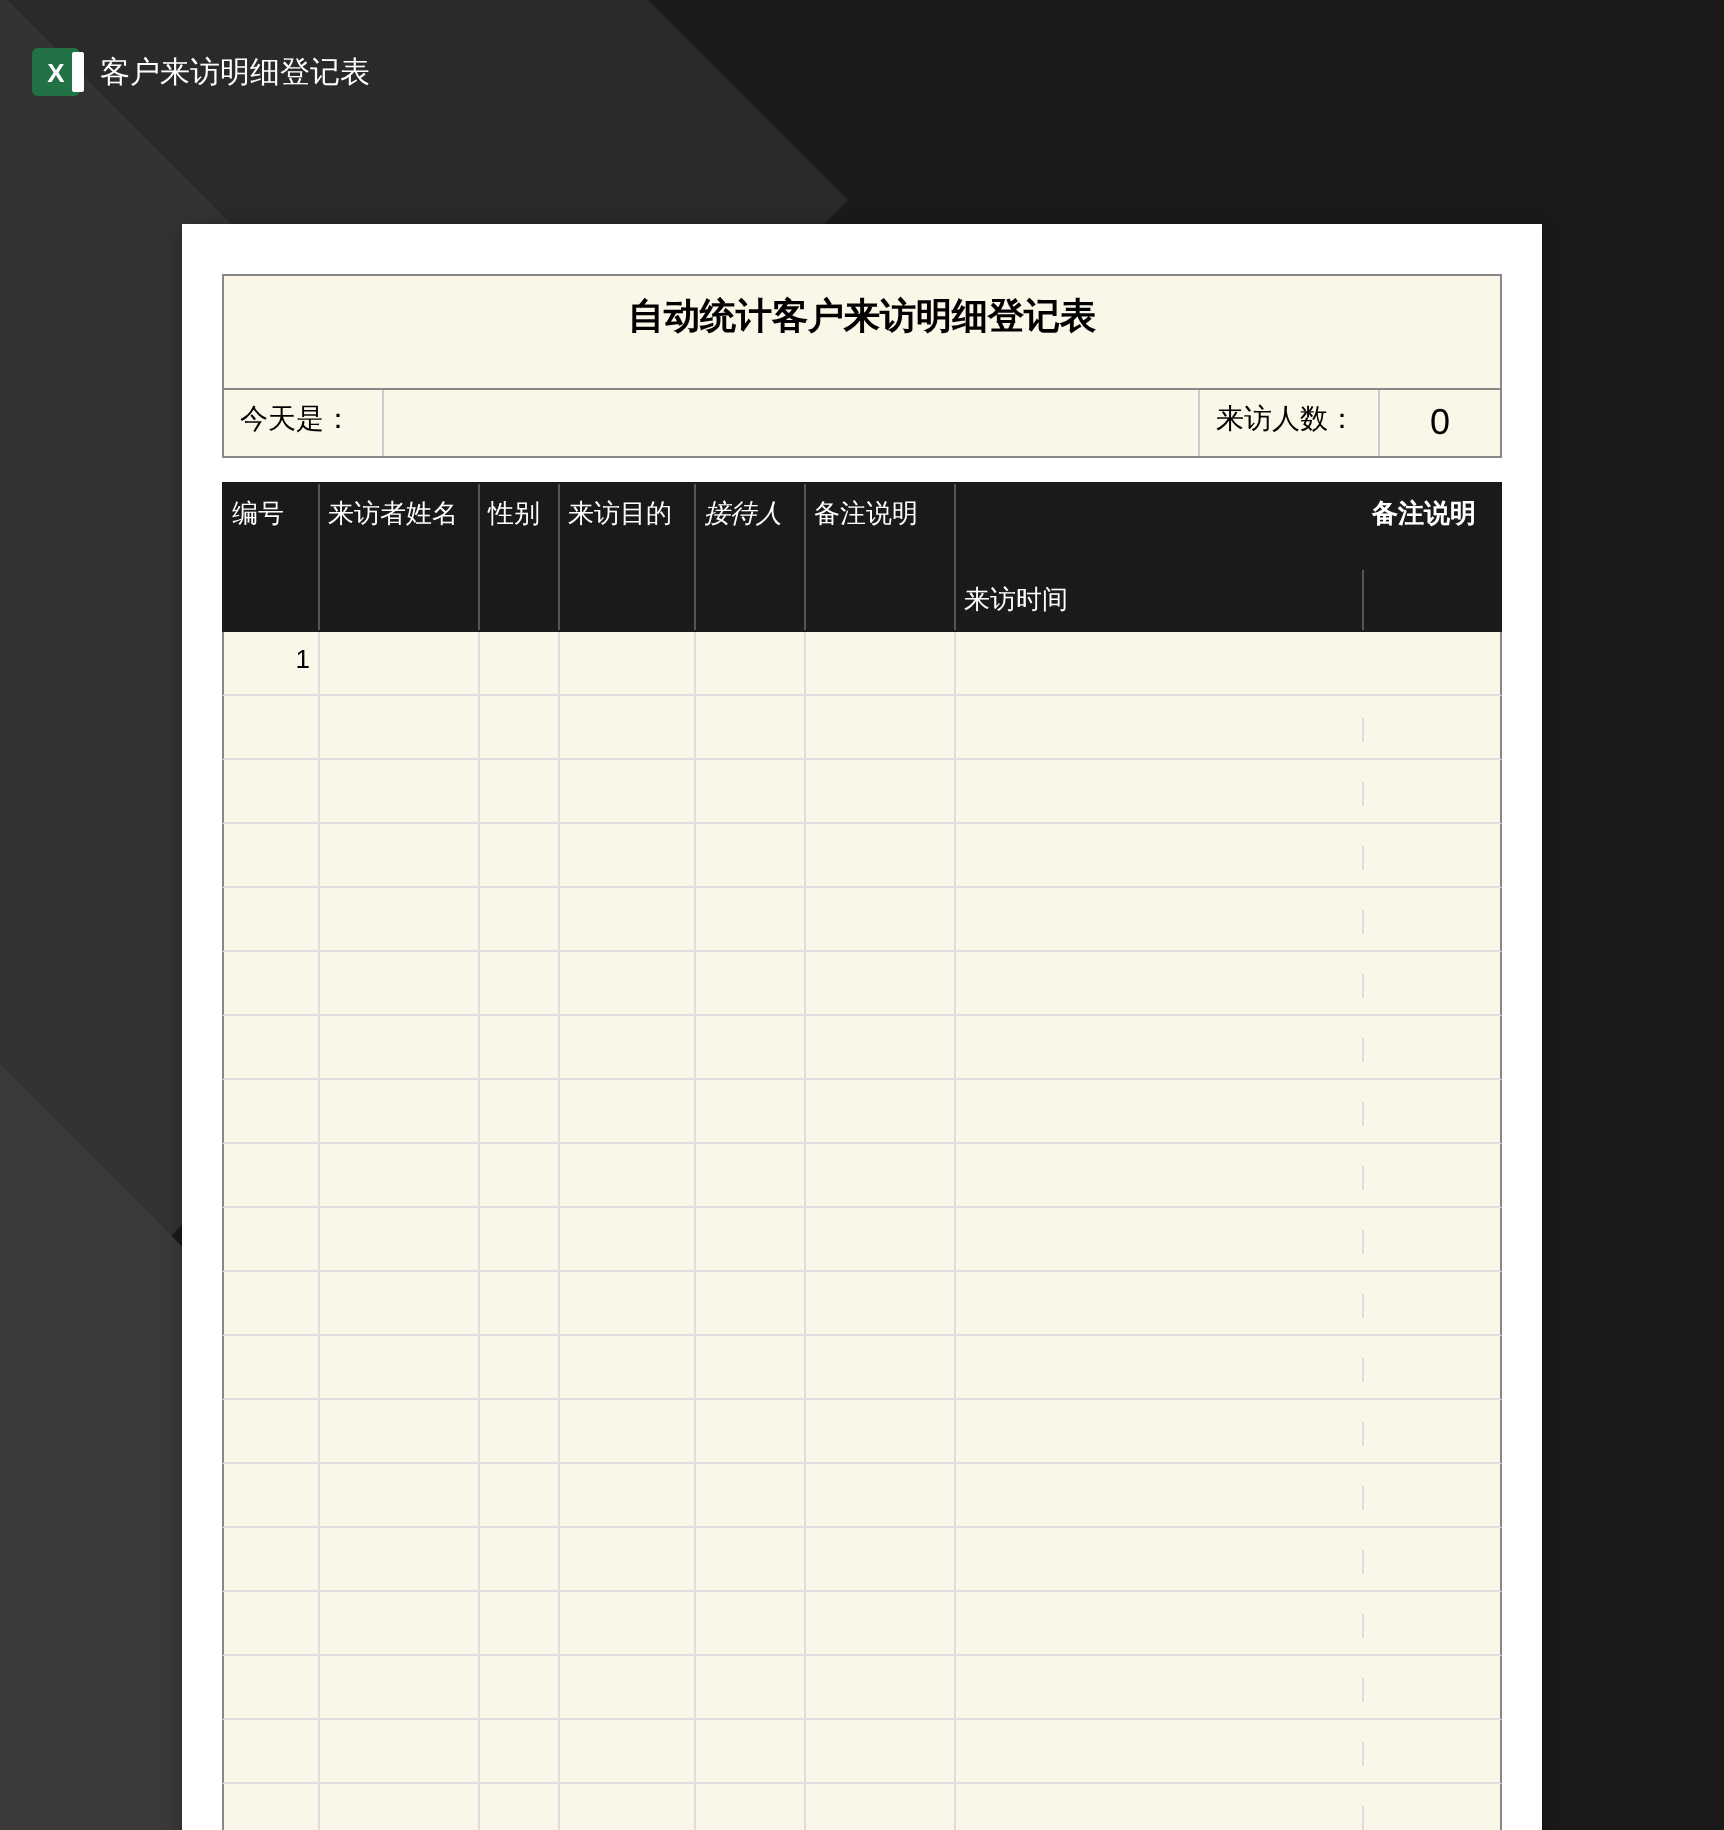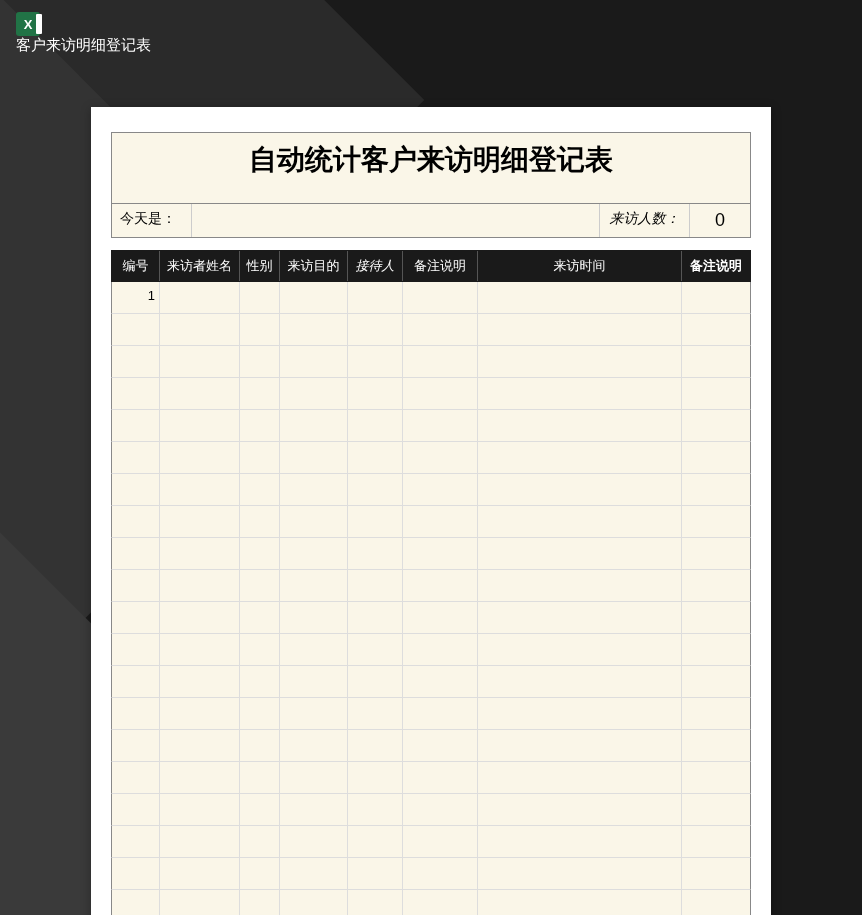--- a/index.html
+++ b/index.html
@@ -47,24 +47,23 @@
       height: 400px;
       background: #3a3a3a;
       transform: rotate(45deg);
       bottom: -100px;
       left: -200px;
     }
     .header {
       position: relative;
       z-index: 1;
       display: flex;
-      align-items: flex-start;
-      padding: 12px 16px;
+      align-items: center;
+      padding: 24px 16px;
       color: #fff;
-      flex-direction: column;
     }
     .excel-icon {
       width: 24px;
       height: 24px;
       background: #217346;
       border-radius: 3px;
       display: flex;
       align-items: center;
       justify-content: center;
       margin-right: 10px;
@@ -94,21 +93,21 @@
       position: relative;
       z-index: 1;
       background: #fff;
       width: 680px;
       margin: 40px auto 0;
       padding: 25px 20px;
       box-shadow: 0 2px 10px rgba(0,0,0,0.3);
     }
     .doc-title {
       text-align: center;
-      font-size: 28px;
+      font-size: 18px;
       font-weight: bold;
       padding: 8px 0 12px;
       border: 1px solid #888;
       border-bottom: none;
       background: #faf6e8;
     }
     .spacer-row {
       height: 12px;
       border-left: 1px solid #888;
       border-right: 1px solid #888;
@@ -132,52 +131,50 @@
       width: 80px;
     }
     .info-date {
       width: 100px;
     }
     .info-gap {
       flex: 1;
     }
     .info-count-label {
       width: 90px;
-      text-align: center;
-      font-style: italic;
+      text-align: left;
     }
     .info-count {
       width: 60px;
       text-align: center;
       font-size: 18px;
     }
     .table-header {
       display: flex;
       background: #1a1a1a;
       color: #fff;
       margin-top: 12px;
       border: 1px solid #1a1a1a;
     }
     .th {
       padding: 6px 4px;
       font-size: 13px;
-      text-align: center;
       border-right: 1px solid #555;
     }
     .th:last-child {
       border-right: none;
       font-weight: bold;
     }
     .col-num { width: 48px; }
     .col-name { width: 80px; }
     .col-gender { width: 40px; }
     .col-purpose { width: 68px; }
     .col-receiver { width: 55px; font-style: italic; }
     .col-dept { width: 75px; }
-    .col-time { flex: 1; }
+    .col-time { flex: 1; margin-top: 43px; }
     .col-note { width: 68px; }
     .table-body {
       background: #faf6e8;
     }
     .tr {
       display: flex;
       border-left: 1px solid #888;
       border-right: 1px solid #888;
       border-bottom: 1px solid #ddd;
       height: 32px;

